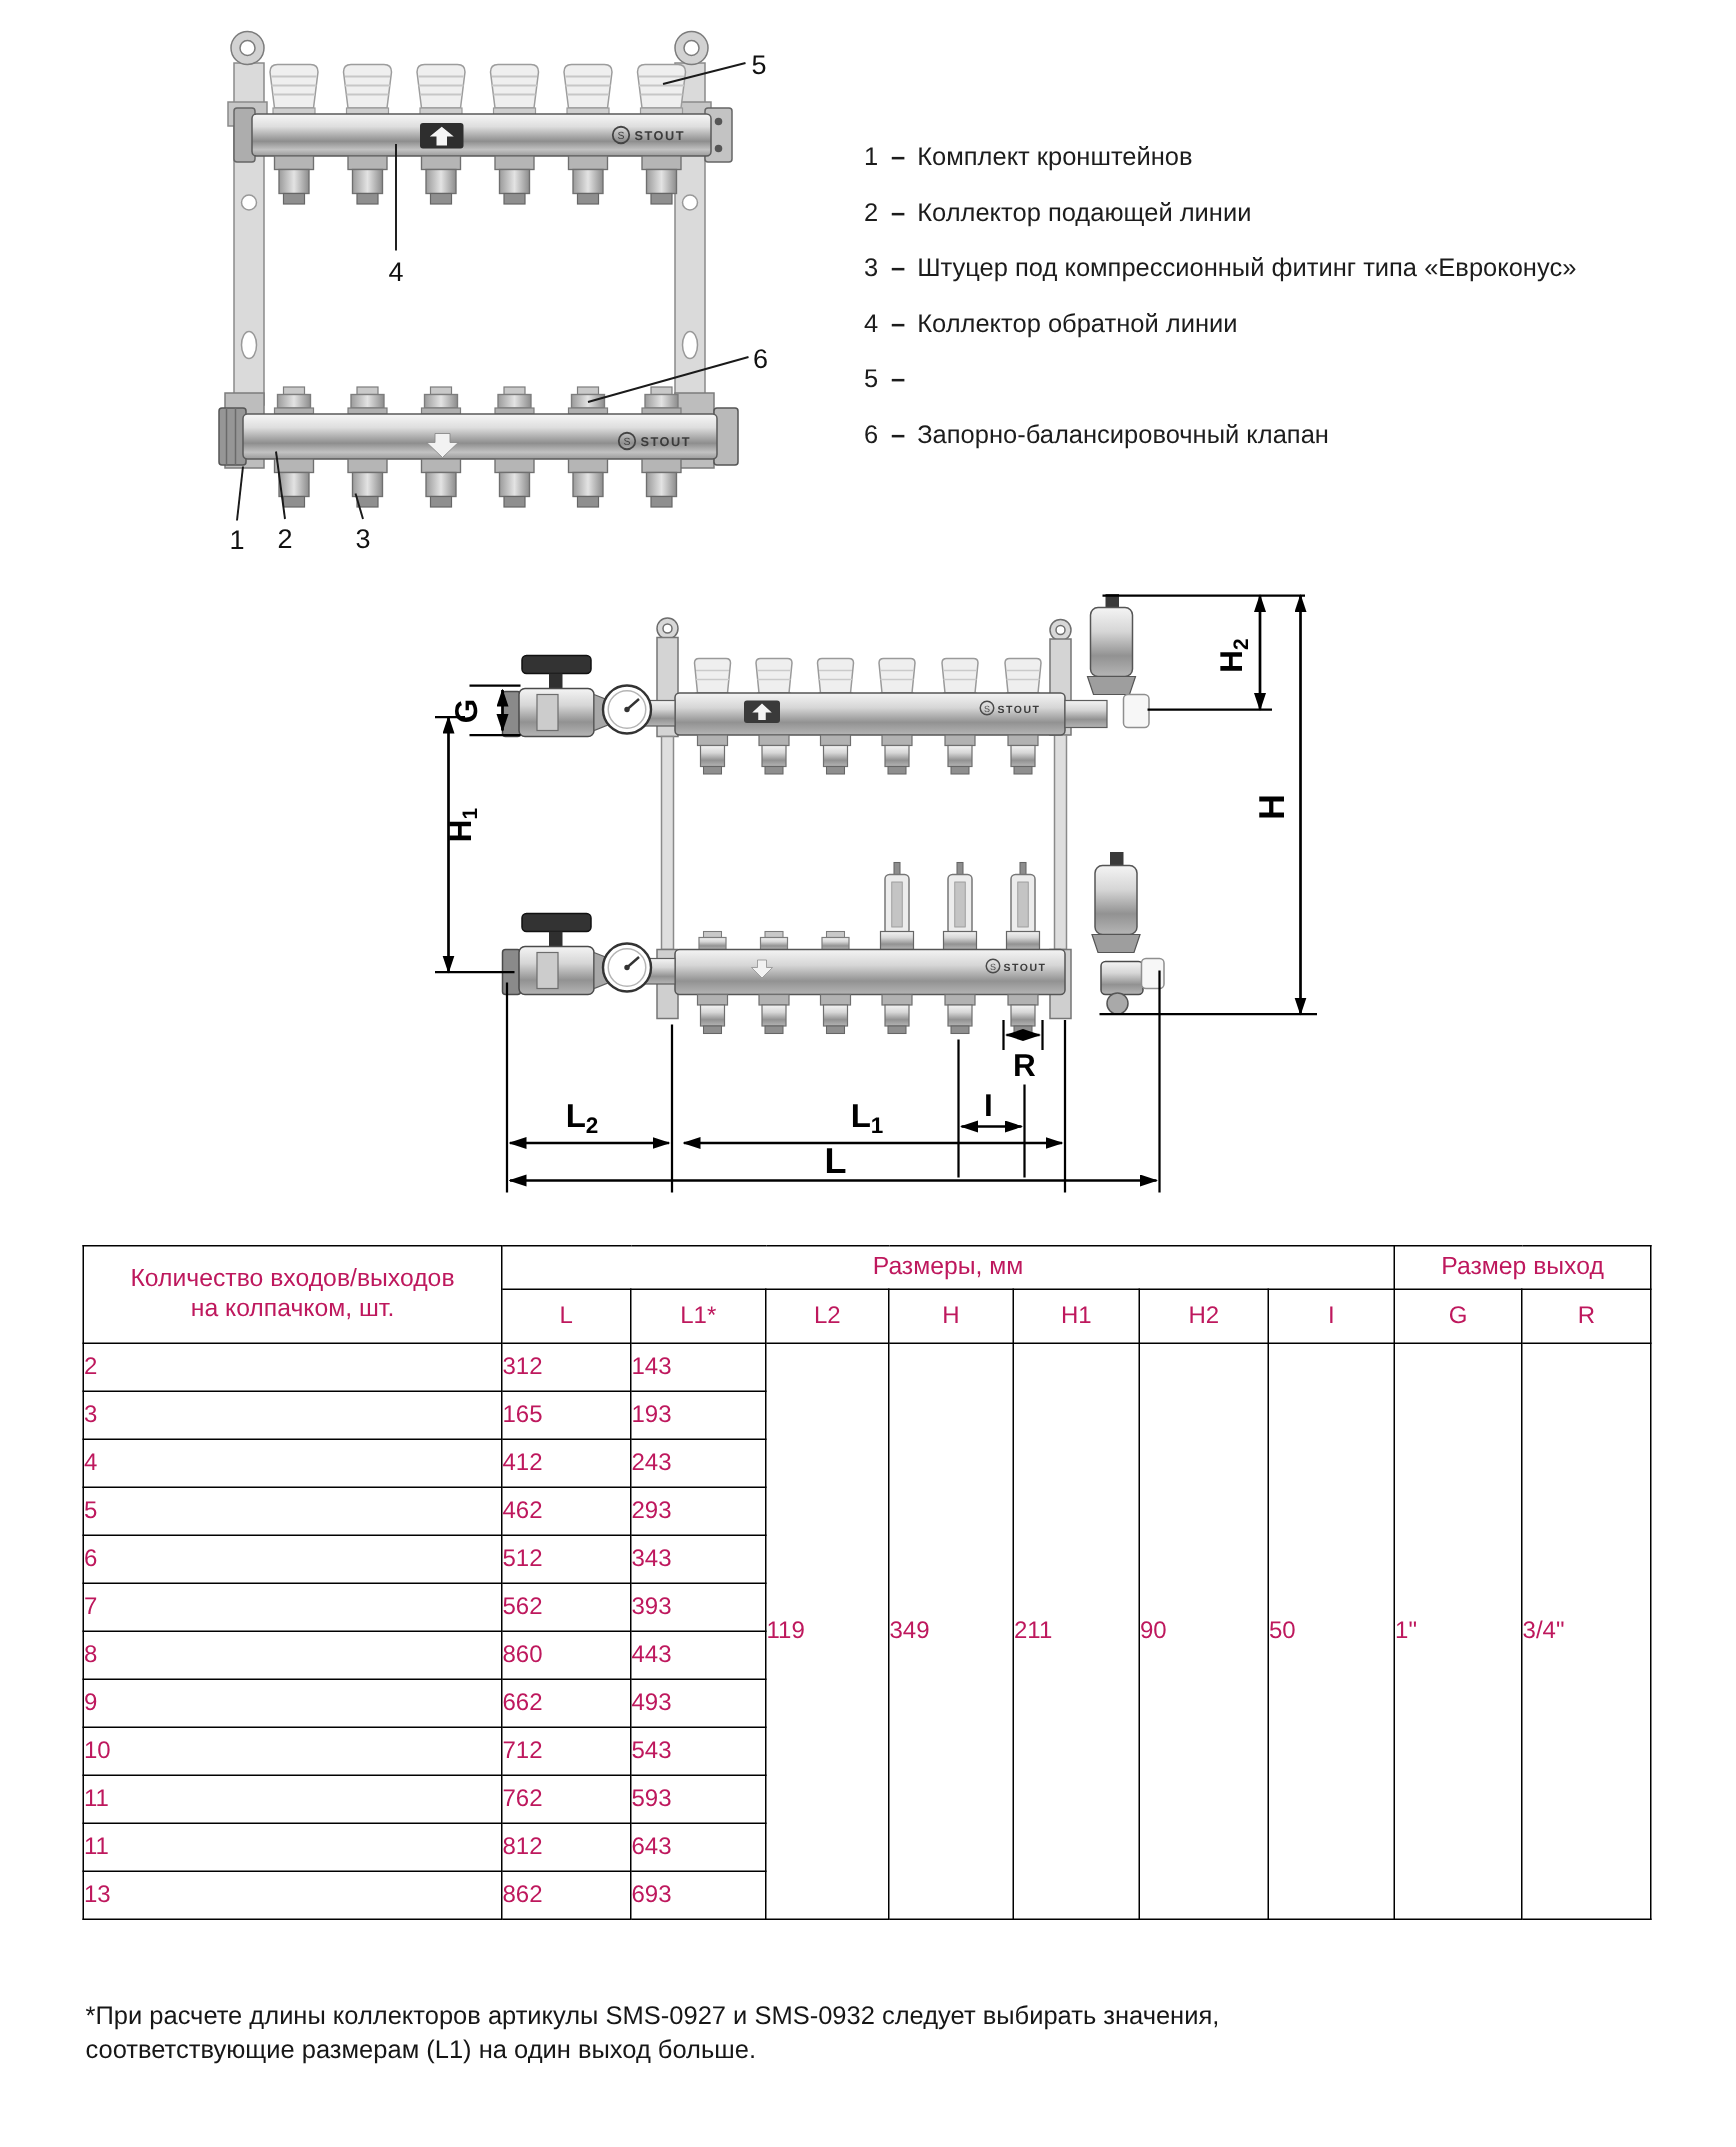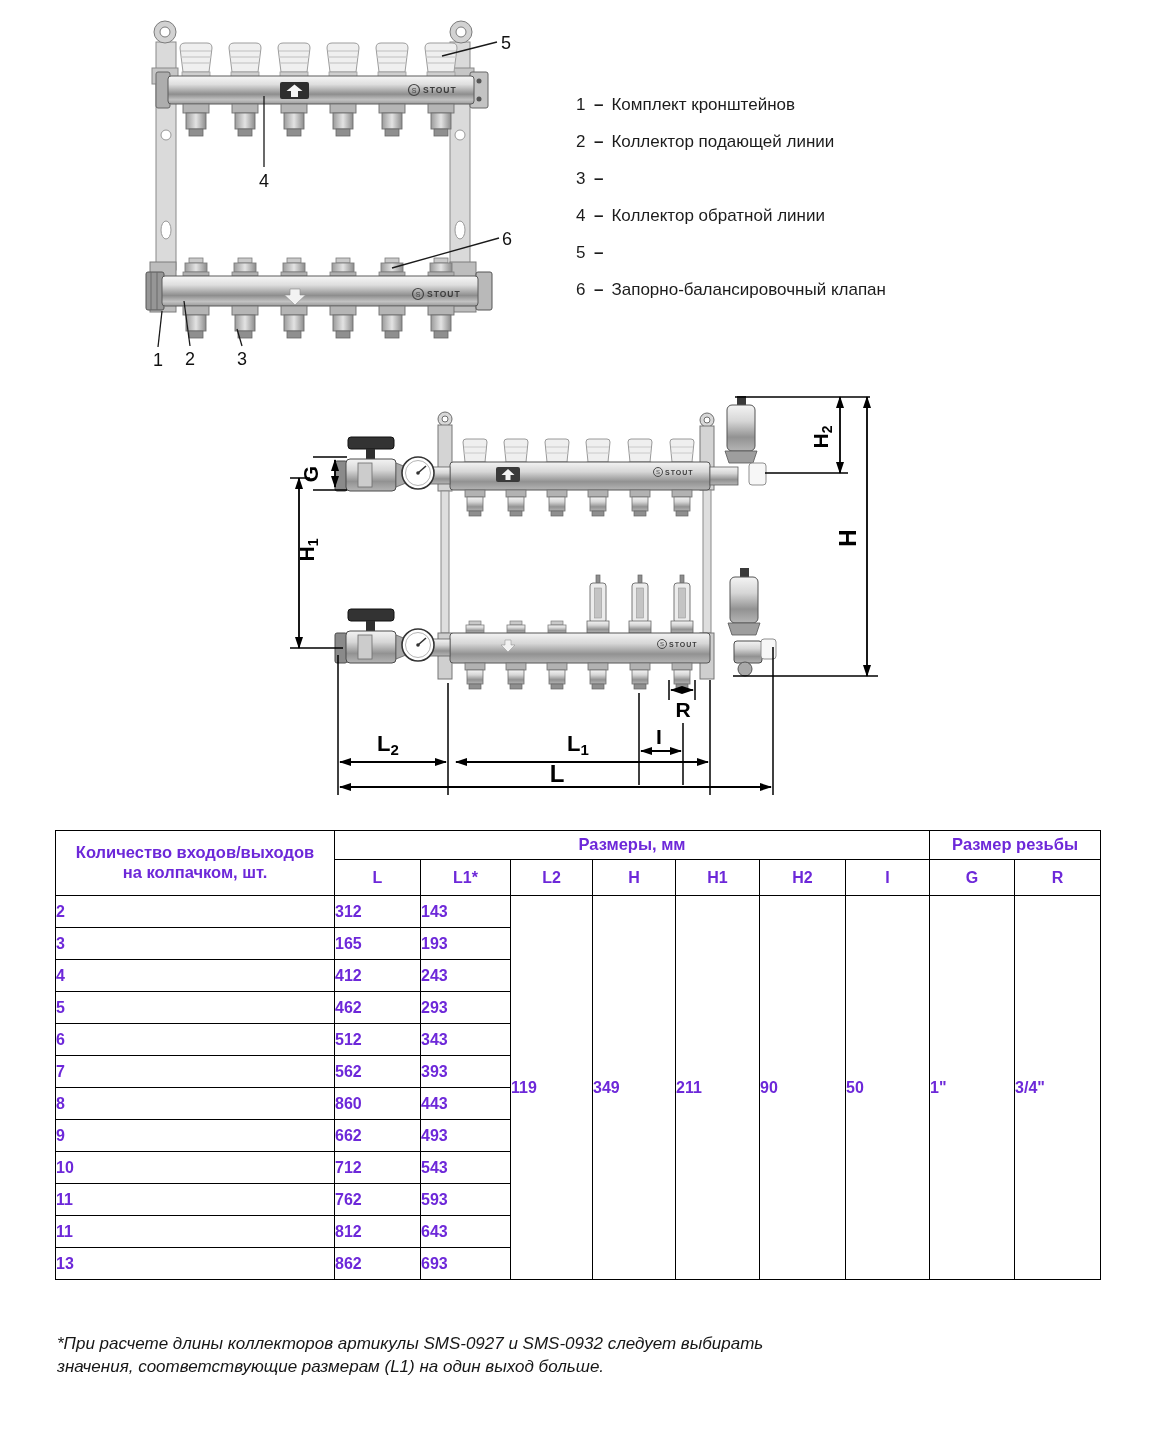--- a/index.html
+++ b/index.html
@@ -10,30 +10,30 @@
   
   .legend{position:absolute;left:576px;top:86px;width:575px;}
   .legend-item{display:flex;align-items:center;height:37px;font-size:17px;color:#1c1c1c;}
   .legend-item .lnum{width:14px;text-align:left;}
   .legend-item .lsep{margin:0 8px 0 4px;font-weight:700;}
   .legend-item .ltext{white-space:nowrap;}
 
   
   .tblwrap{position:absolute;left:55px;top:830px;}
   table.dim{border-collapse:collapse;table-layout:fixed;width:1045px;}
-  table.dim th,table.dim td{border:1.5px solid #000;font-weight:700;font-size:16px;
-     vertical-align:middle;padding:0;line-height:1.2;color:#6d28d9;}
+  table.dim th,table.dim td{border:1.5px solid #000;font-weight:400;font-size:16px;
+     vertical-align:middle;padding:0;line-height:1.2;color:#be185d;}
   tr.hr1 th{height:28px;font-size:16.5px;}
   tr.hr2 th{height:35px;}
   tr.drow td{height:31px;}
   .hdr2line span{display:block;}
 
   
   .footnote{position:absolute;left:57px;top:1332px;width:780px;font-size:17px;
-            line-height:23px;color:#161616;font-style:italic;}
+            line-height:23px;color:#161616;}
 
   
   text{font-family:"Liberation Sans","DejaVu Sans",sans-serif;}
   .dimlbl{font-weight:700;fill:#000;}
   .callout{font-size:18px;fill:#111;}
   .brandtxt{font-weight:700;fill:#3c3c3c;letter-spacing:1px;}
 </style>
 </head>
 <body>
 
@@ -171,20 +171,21 @@
       <span class="ltext">Комплект кронштейнов</span>
     </div>
     <div class="legend-item">
       <span class="lnum">2</span>
       <span class="lsep">–</span>
       <span class="ltext">Коллектор подающей линии</span>
     </div>
     <div class="legend-item">
       <span class="lnum">3</span>
       <span class="lsep">–</span>
+      <span class="ltext">Штуцер под компрессионный фитинг типа «Евроконус»</span>
     </div>
     <div class="legend-item">
       <span class="lnum">4</span>
       <span class="lsep">–</span>
       <span class="ltext">Коллектор обратной линии</span>
     </div>
     <div class="legend-item">
       <span class="lnum">5</span>
       <span class="lsep">–</span>
     </div>
@@ -379,21 +380,21 @@
           <col style="width:85px">
           <col style="width:86px">
       </colgroup>
       <tbody>
       <tr class="hr1">
         <th rowspan="2" class="hdr2line">
           <span>Количество входов/выходов</span>
           <span>на колпачком, шт.</span>
         </th>
         <th colspan="7">Размеры, мм</th>
-        <th colspan="2">Размер резьбы</th>
+        <th colspan="2">Размер выход</th>
       </tr>
       <tr class="hr2">
         <th>L</th>
         <th>L1*</th>
         <th>L2</th>
         <th>H</th>
         <th>H1</th>
         <th>H2</th>
         <th>I</th>
         <th>G</th>

